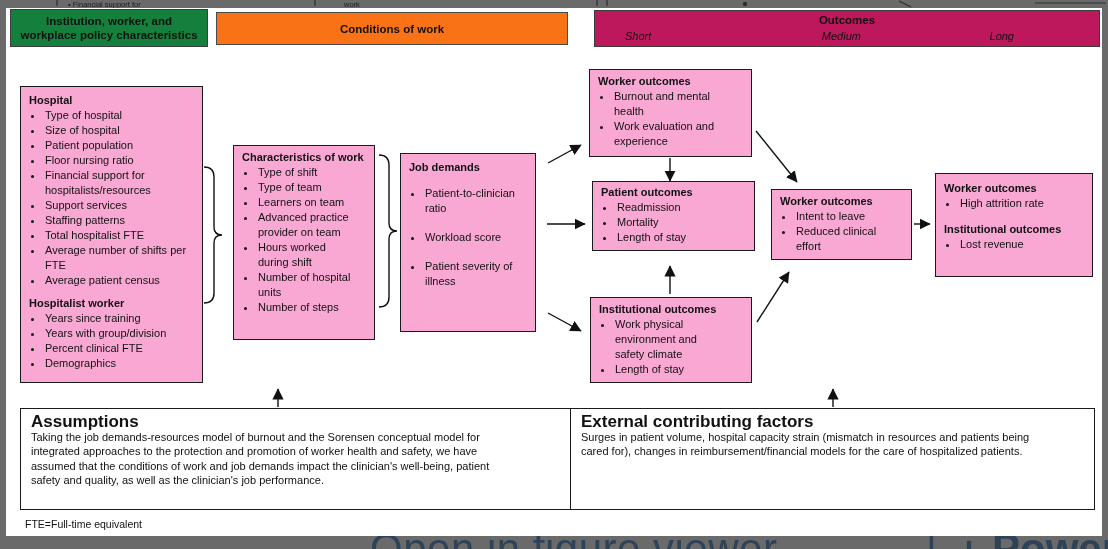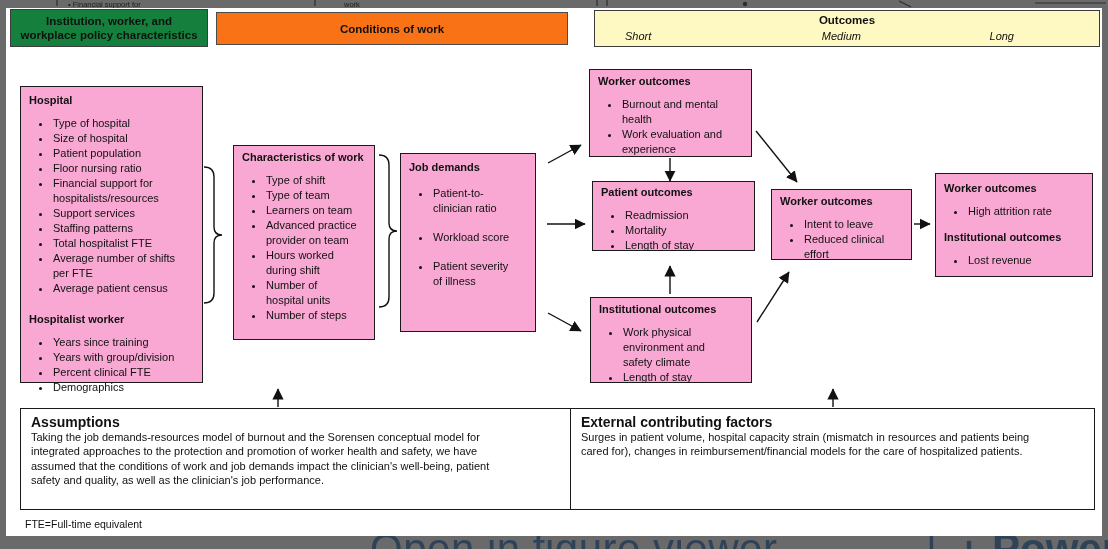--- a/index.html
+++ b/index.html
@@ -17,21 +17,21 @@
   .band-blue .bb-title{position:absolute;left:0;right:0;top:3px;text-align:center;}
   .band-blue .bb-sub{position:absolute;top:19px;font-style:italic;font-weight:normal;font-size:11px;}
   .bb-short{left:30px;}
   .bb-medium{left:45%;}
   .bb-long{right:85px;margin-left:40px;}
 
   
   .box{position:absolute;box-sizing:border-box;background:#f9a8d4;border:1.5px solid #1a1a1a;
        padding:4px 8px;font-size:11px;line-height:15px;}
   .box .bt{font-weight:bold;margin:0;}
-  .box ul{margin:8px;padding-left:15px;}
+  .box ul{margin:0;padding-left:15px;}
   .box li{padding-left:1px;}
   .gap{height:8px;}
 
   .box-hospital{left:20px;top:86px;width:183px;height:297px;padding-top:6px;}
   .box-char{left:233px;top:145px;width:142px;height:195px;}
   .box-char li{max-width:96px;}
   .box-jobs{left:400px;top:153px;width:136px;height:179px;padding-top:6px;}
   .box-jobs ul{margin-top:11px;}
   .box-jobs li{margin-bottom:14px;}
   .box-wos{left:589px;top:69px;width:163px;height:88px;}
@@ -40,21 +40,21 @@
   .box-ins li{max-width:112px;}
   .box-ins li:last-child{max-width:none;}
   .box-wom{left:771px;top:189px;width:141px;height:71px;}
   .box-long{left:935px;top:173px;width:158px;height:104px;padding-top:7px;}
   .box-long .sec2{margin-top:11px;}
 
   
   .bottom-box{position:absolute;left:20px;top:408px;width:1075px;height:102px;box-sizing:border-box;
               border:1.5px solid #1a1a1a;display:flex;}
   .bcell{box-sizing:border-box;font-size:11px;line-height:14.6px;}
-  .bcell .bt{font-weight:bold;font-size:14px;}
+  .bcell .bt{font-weight:bold;font-size:17px;}
   .bcell-left{width:550px;border-right:1.5px solid #1a1a1a;padding:6px 58px 6px 10px;}
   .bcell-right{flex:1;padding:6px 48px 6px 10px;}
 
   .footnote{position:absolute;left:25px;top:518px;font-size:10.5px;}
 
   
   .overlay{position:absolute;left:0;top:0;width:1108px;height:549px;pointer-events:none;}
 
   
   .top-strip{position:absolute;left:0;top:0;width:1108px;height:8px;background:#6a6a6a;overflow:hidden;
@@ -82,21 +82,21 @@
     <span class="frag frag-a">• Financial support for</span>
     <span class="frag frag-b">work</span>
   </div>
 
   <div class="band band-gold" style="background: #15803d;">
     <span>Institution, worker, and workplace policy characteristics</span>
   </div>
   <div class="band band-teal" style="background: #f97316;">
     <span>Conditions of work</span>
   </div>
-  <div class="band band-blue" style="background: #fef9c3;">
+  <div class="band band-blue" style="background: #be185d;">
     <span class="bb-title">Outcomes</span>
     <span class="bb-sub bb-short">Short</span>
     <span class="bb-sub bb-medium">Medium</span>
     <span class="bb-sub bb-long">Long</span>
   </div>
 
   <div class="box box-hospital">
     <div class="bt">Hospital</div>
     <ul>
         <li>Type of hospital</li>

